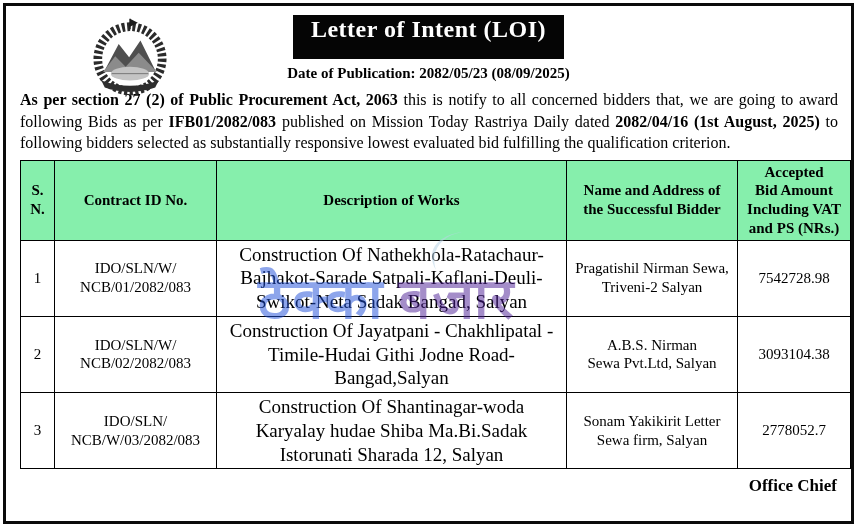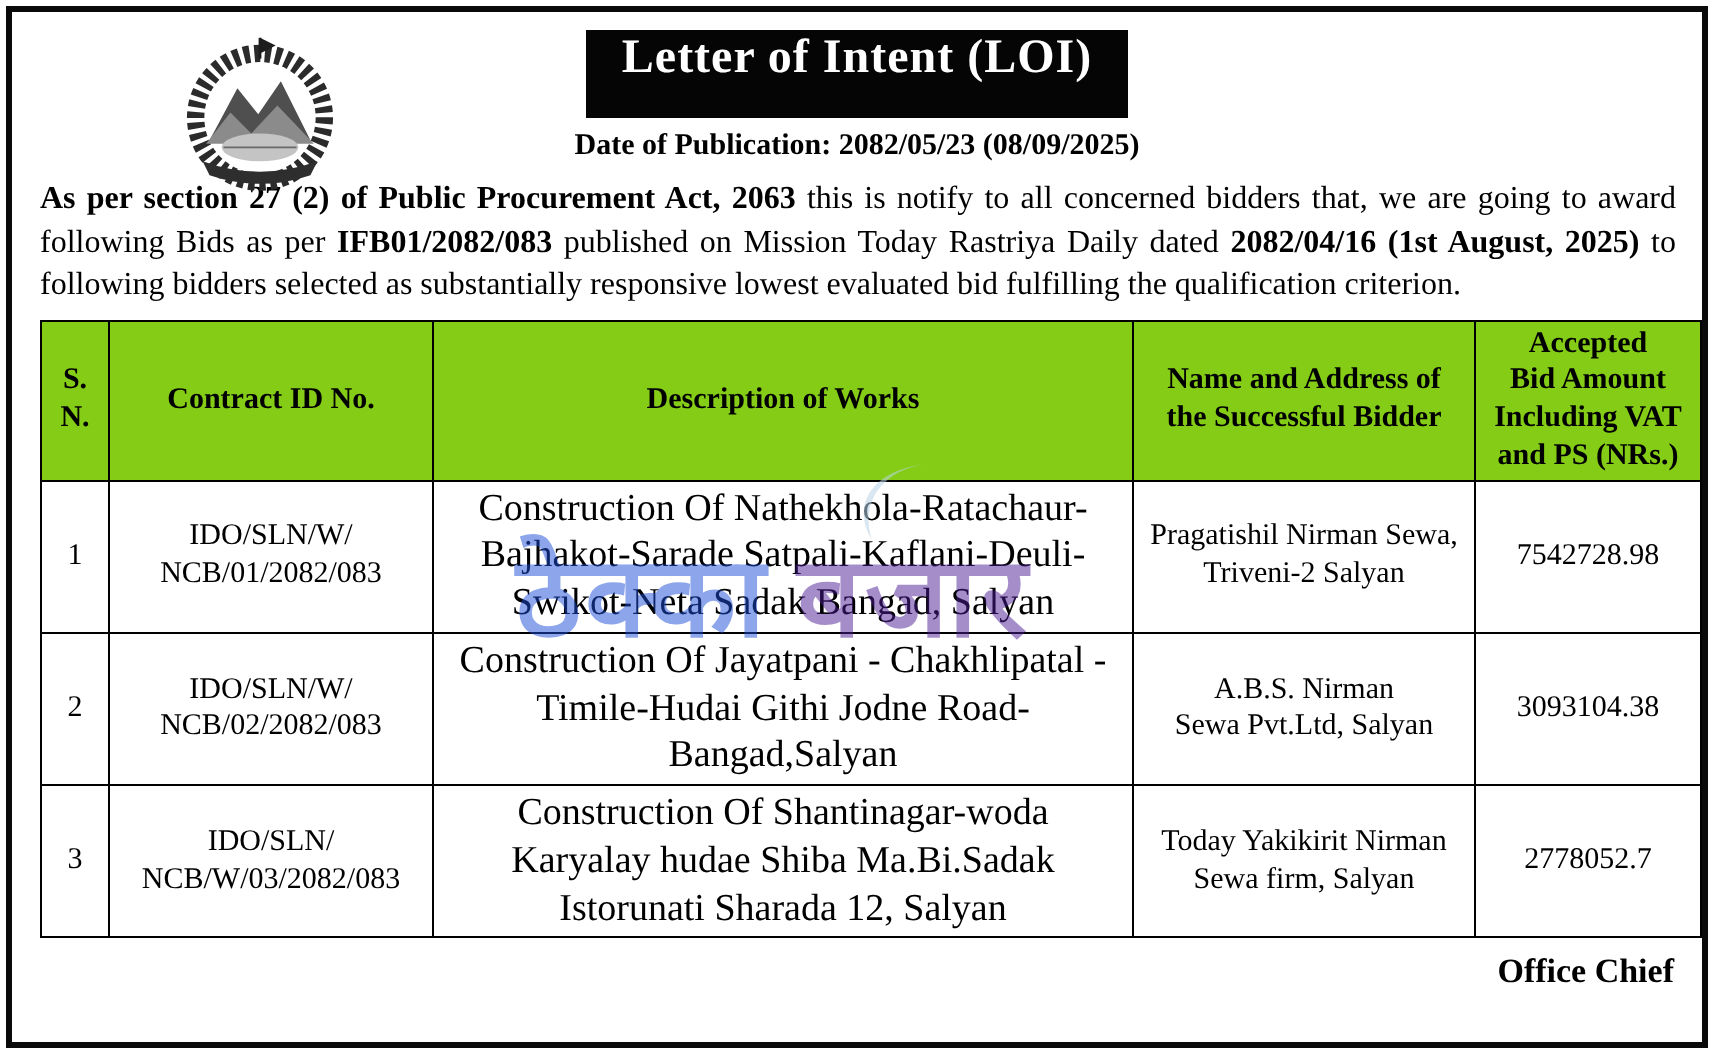--- a/index.html
+++ b/index.html
@@ -18,21 +18,21 @@
   .banner-row { text-align:center; margin-top:9px; }
   .banner { display:inline-block; background:#050505; color:#fff; font-weight:bold; font-size:24px; padding:1px 18px 16px 18px; letter-spacing:0.5px; }
 
   .pubdate { text-align:center; font-weight:bold; font-size:15px; margin-top:6px; }
 
   .notice { margin:7px 13px 6px 14px; font-size:16px; line-height:21.5px; text-align:justify; }
   .notice b { font-weight:bold; }
 
   table { border-collapse:collapse; margin-left:14px; width:830px; table-layout:fixed; }
   th, td { border:1.5px solid #000; text-align:center; vertical-align:middle; padding:2px 4px; font-size:15px; line-height:1.25; }
-  thead th { background:#84cc16; height:74px; font-weight:bold; }
+  thead th { background:#86efac; height:74px; font-weight:bold; }
   .ml { white-space:pre-line; }
   .desc { font-size:19px; padding:2px 6px; }
   tr.r1 td { height:50px; }
   tr.r2 td { height:36px; }
   tr.r3 td { height:35px; }
 
   .office-chief { text-align:right; font-weight:bold; font-size:17px; margin:7px 14px 0 0; }
 
   .watermark { position:absolute; left:252px; top:252px; z-index:3; pointer-events:none;
                font-family:"DejaVu Sans", sans-serif; font-weight:bold; font-size:56px;
@@ -108,21 +108,21 @@
         <td class="desc">Construction Of Jayatpani - Chakhlipatal -Timile-Hudai Githi Jodne Road- Bangad,Salyan</td>
         <td class="ml">A.B.S. Nirman
 Sewa Pvt.Ltd, Salyan</td>
         <td>3093104.38</td>
       </tr>
       <tr class="r3">
         <td>3</td>
         <td class="ml">IDO/SLN/
 NCB/W/03/2082/083</td>
         <td class="desc">Construction Of Shantinagar-woda Karyalay hudae Shiba Ma.Bi.Sadak Istorunati Sharada 12, Salyan</td>
-        <td class="ml">Today Yakikirit Nirman
+        <td class="ml">Sonam Yakikirit Letter
 Sewa firm, Salyan</td>
         <td>2778052.7</td>
       </tr>
     </tbody>
   </table>
 
   <div class="office-chief">Office Chief</div>
 
   <div class="swoosh">
     <svg width="52" height="46" viewBox="0 0 52 46" aria-hidden="true">

